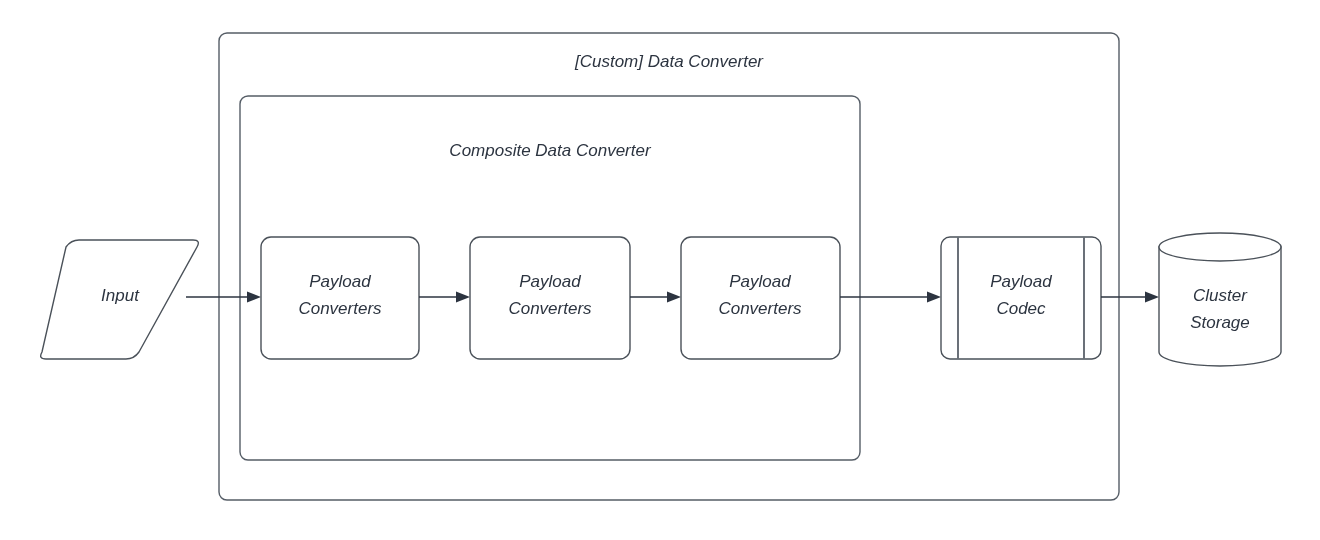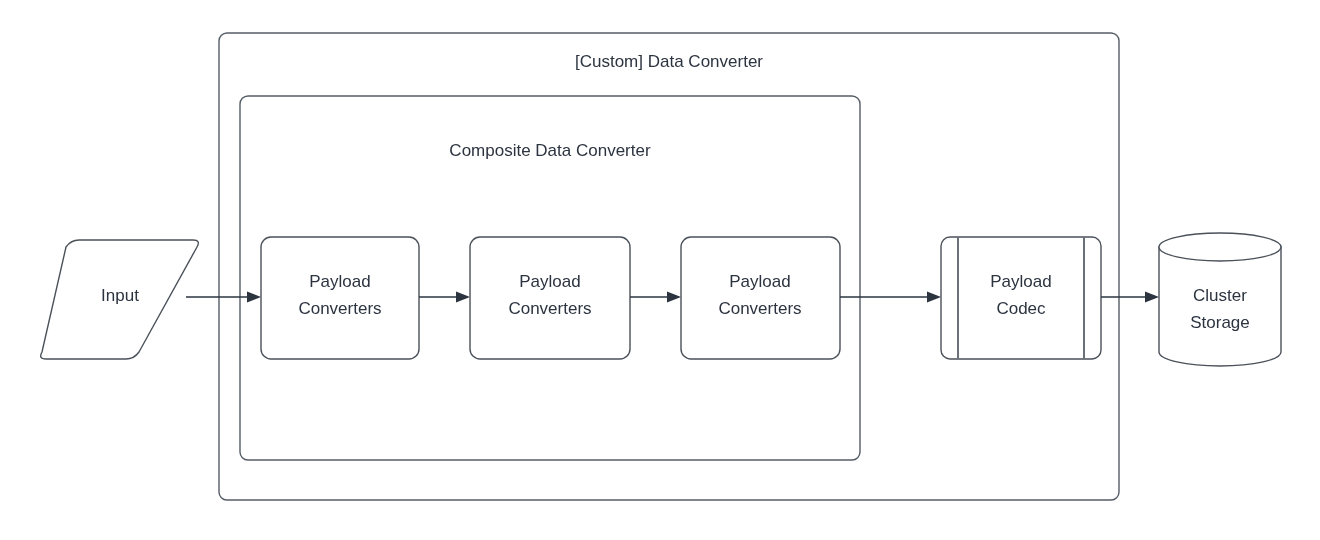--- a/index.html
+++ b/index.html
@@ -11,20 +11,21 @@
     width: 1320px;
     height: 540px;
     font-family: "Liberation Sans", sans-serif;
     color: #2c3440;
     overflow: hidden;
   }
   #diagram-root {
     position: relative;
     width: 1320px;
     height: 540px;
+    font-style: italic;
   }
   svg.diagram-canvas {
     position: absolute;
     top: 0;
     left: 0;
     width: 1320px;
     height: 540px;
   }
   .shape-stroke {
     fill: #ffffff;

